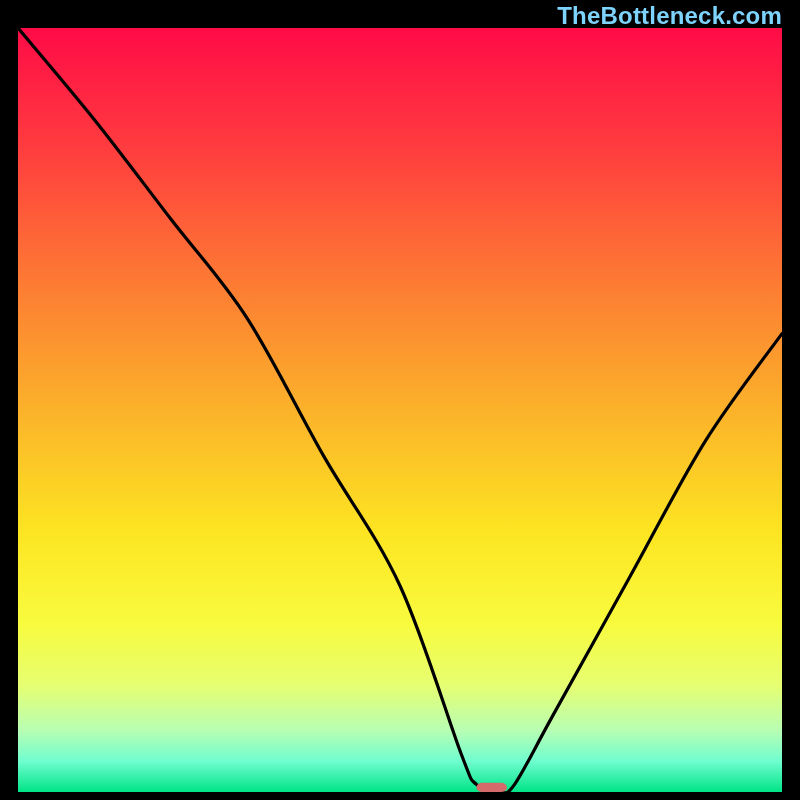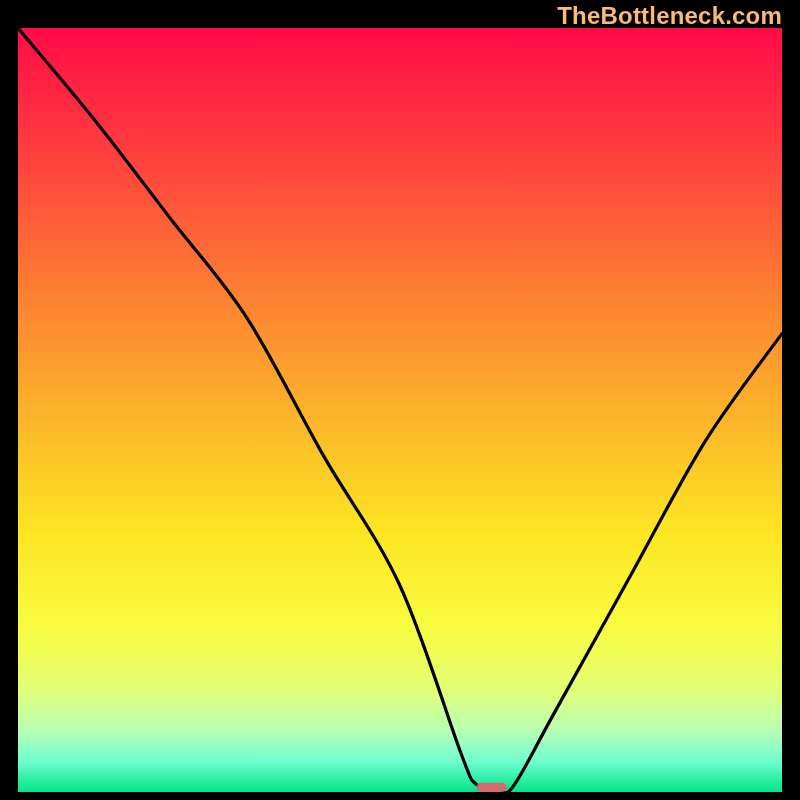--- a/index.html
+++ b/index.html
@@ -18,21 +18,21 @@
     height: 764px;
     background: #000000;
   }
   .watermark {
     position: absolute;
     top: 2px;
     right: 18px;
     font-family: Arial, Helvetica, sans-serif;
     font-size: 24px;
     font-weight: 600;
-    color: #fdba74;
+    color: #7dd3fc;
     letter-spacing: 0.2px;
   }
   svg {
     display: block;
   }
 </style>
 </head>
 <body>
 
 <div class="watermark">TheBottleneck.com</div>

